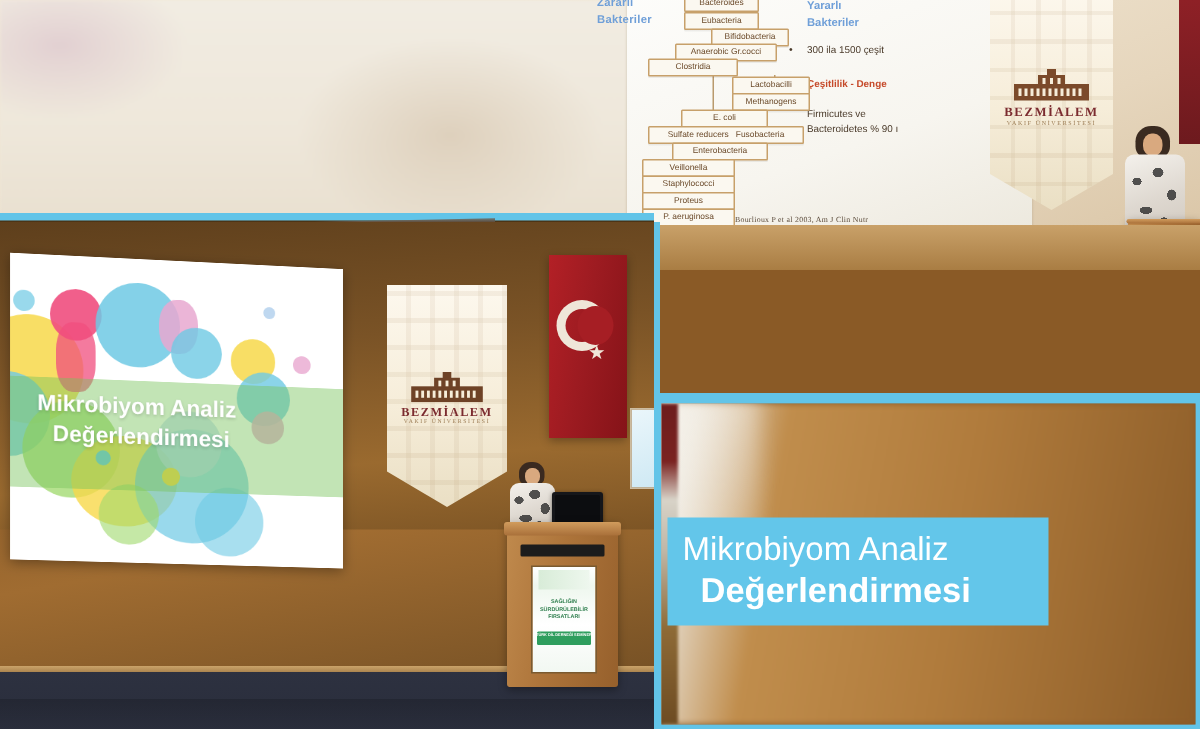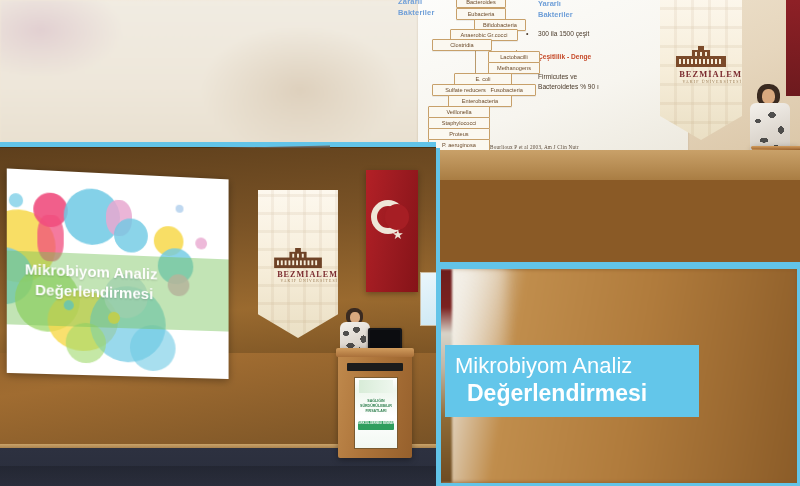--- a/index.html
+++ b/index.html
@@ -44,21 +44,21 @@
     color:#6b4a2a;font-size:5.6px;line-height:8px;text-align:center;
     padding:1px 2px;border-radius:1px;white-space:nowrap;box-shadow:0 1px 0 rgba(0,0,0,.06);}
   .bact-conn{position:absolute;background:#b99a6d;}
   .citation{position:absolute;left:72px;top:150px;color:#5a4a3a;font-size:5.2px;
     font-family:"Liberation Serif",serif;letter-spacing:.2px;}
 
   
   .banner{position:absolute;background:linear-gradient(180deg,#fdf8ee 0%,#f6edd9 55%,#eadfc4 100%);
     box-shadow:0 1px 4px rgba(0,0,0,.25);}
   .banner .pat{position:absolute;inset:0;opacity:.30;}
-  .banner .logo-wrap{position:absolute;left:0;width:100%;text-align:right;}
+  .banner .logo-wrap{position:absolute;left:0;width:100%;text-align:center;}
   .banner .bld{display:block;margin:0 auto;}
   .banner .btitle{color:#7b2b2f;font-family:"Liberation Serif",serif;font-weight:bold;
     letter-spacing:1px;}
   .banner .bsub{color:#9a7a52;font-family:"Liberation Serif",serif;letter-spacing:1.1px;}
 
   
   .person{position:absolute;}
   .p-hair{position:absolute;border-radius:46% 46% 38% 38%;background:#3a2a20;}
   .p-face{position:absolute;border-radius:45%;background:#d9a97f;}
   .p-body{position:absolute;border-radius:6px 6px 2px 2px;

